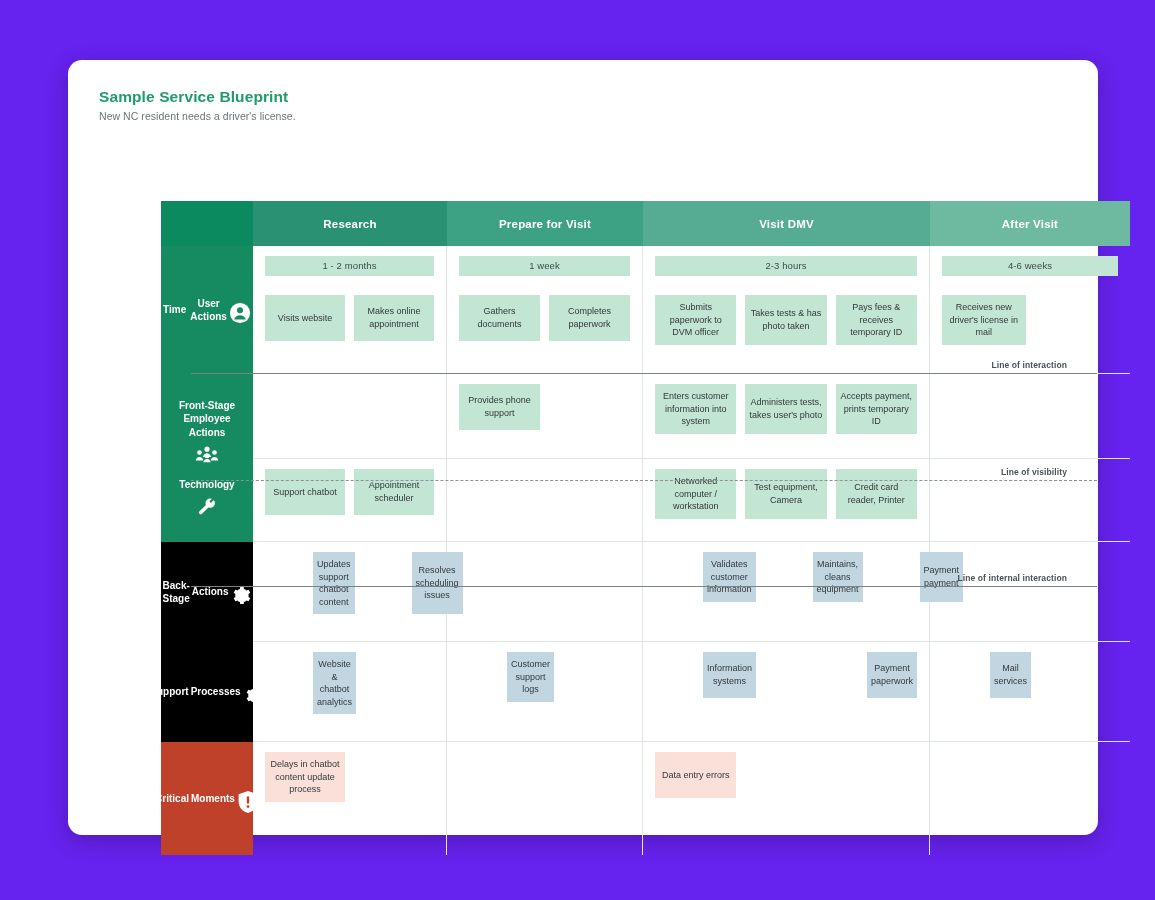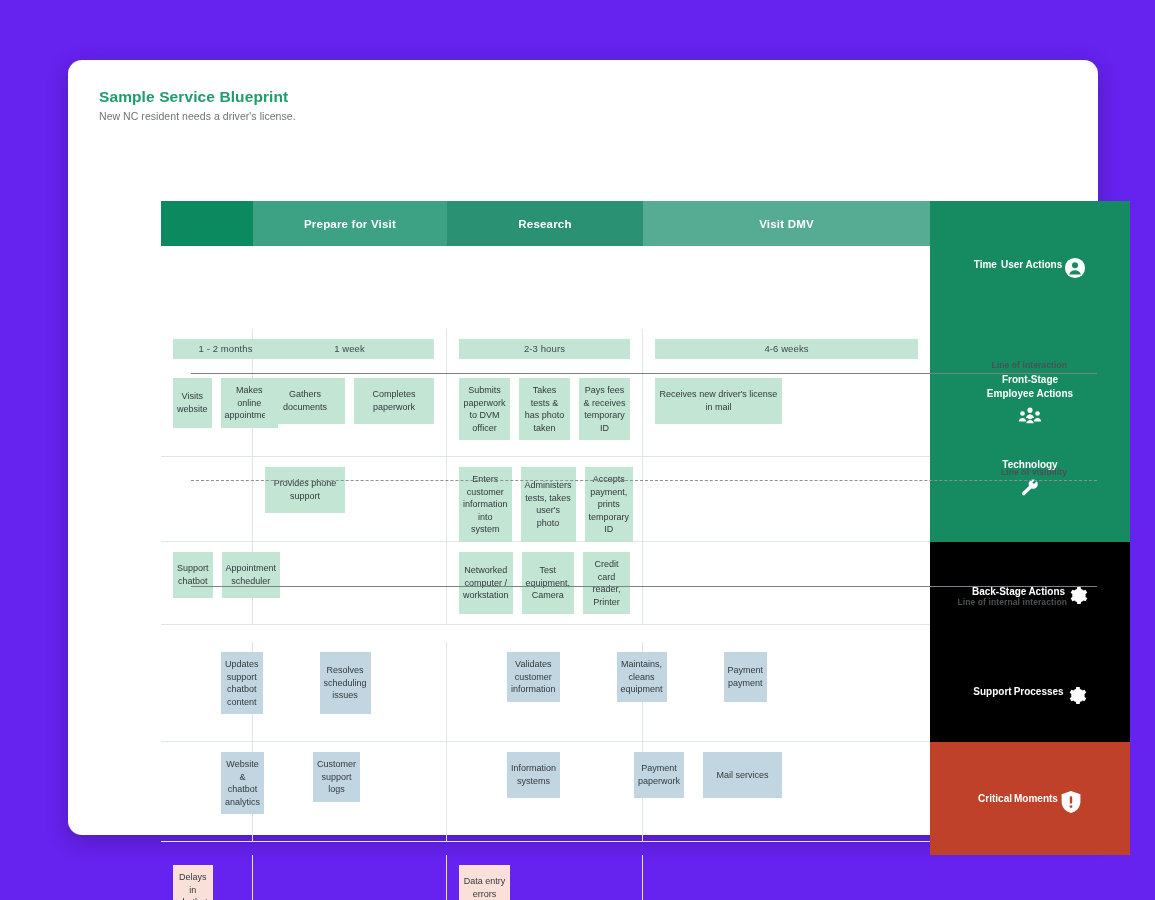--- a/index.html
+++ b/index.html
@@ -181,23 +181,24 @@
 <body>
 
 <div class="page-card">
 
   <div class="title">Sample Service Blueprint</div>
   <div class="subtitle">New NC resident needs a driver's license.</div>
 
   <div class="blueprint">
 
     <div class="hdr hdr-corner"></div>
+    <div class="hdr" style="background:#2a9272">Research</div>
     <div class="hdr" style="background:#3da184">Prepare for Visit</div>
-    <div class="hdr" style="background:#2a9272">Research</div>
     <div class="hdr" style="background:#55ac92">Visit DMV</div>
+    <div class="hdr" style="background:#6ebaa0">After Visit</div>
 
     <div class="rowlabel green-bg r-user">
       <span class="lbl-txt">Time</span>
       <div class="spacer-top"></div>
       <span class="lbl-txt">User Actions</span>
       <span class="icon-wrap">
         <svg width="22" height="22" viewBox="0 0 24 24">
             <circle cx="12" cy="12" r="11" fill="#fff"></circle>
             <circle cx="12" cy="9" r="3.3" fill="#168a61"></circle>
             <path d="M5.6 19c1.1-3.2 3.6-4.6 6.4-4.6S17.3 15.8 18.4 19z" fill="#168a61"></path>
@@ -393,15 +394,15 @@
 
   </div>
 
   <div class="ov solid-rule" style="left:123px; top:313px; width:906px;"></div>
   <div class="ov line-label" style="right:31px; top:300px;">Line of interaction</div>
 
   <div class="ov dashed-rule" style="left:123px; top:420px; width:906px;"></div>
   <div class="ov line-label" style="right:31px; top:407px;">Line of visibility</div>
 
   <div class="ov solid-rule" style="left:123px; top:526px; width:906px;"></div>
-  <div class="ov line-label" style="right:31px; top:513px;margin-top:24px;">Line of internal interaction</div>
+  <div class="ov line-label" style="right:31px; top:513px;">Line of internal interaction</div>
 
 </div>
 
 </body></html>

